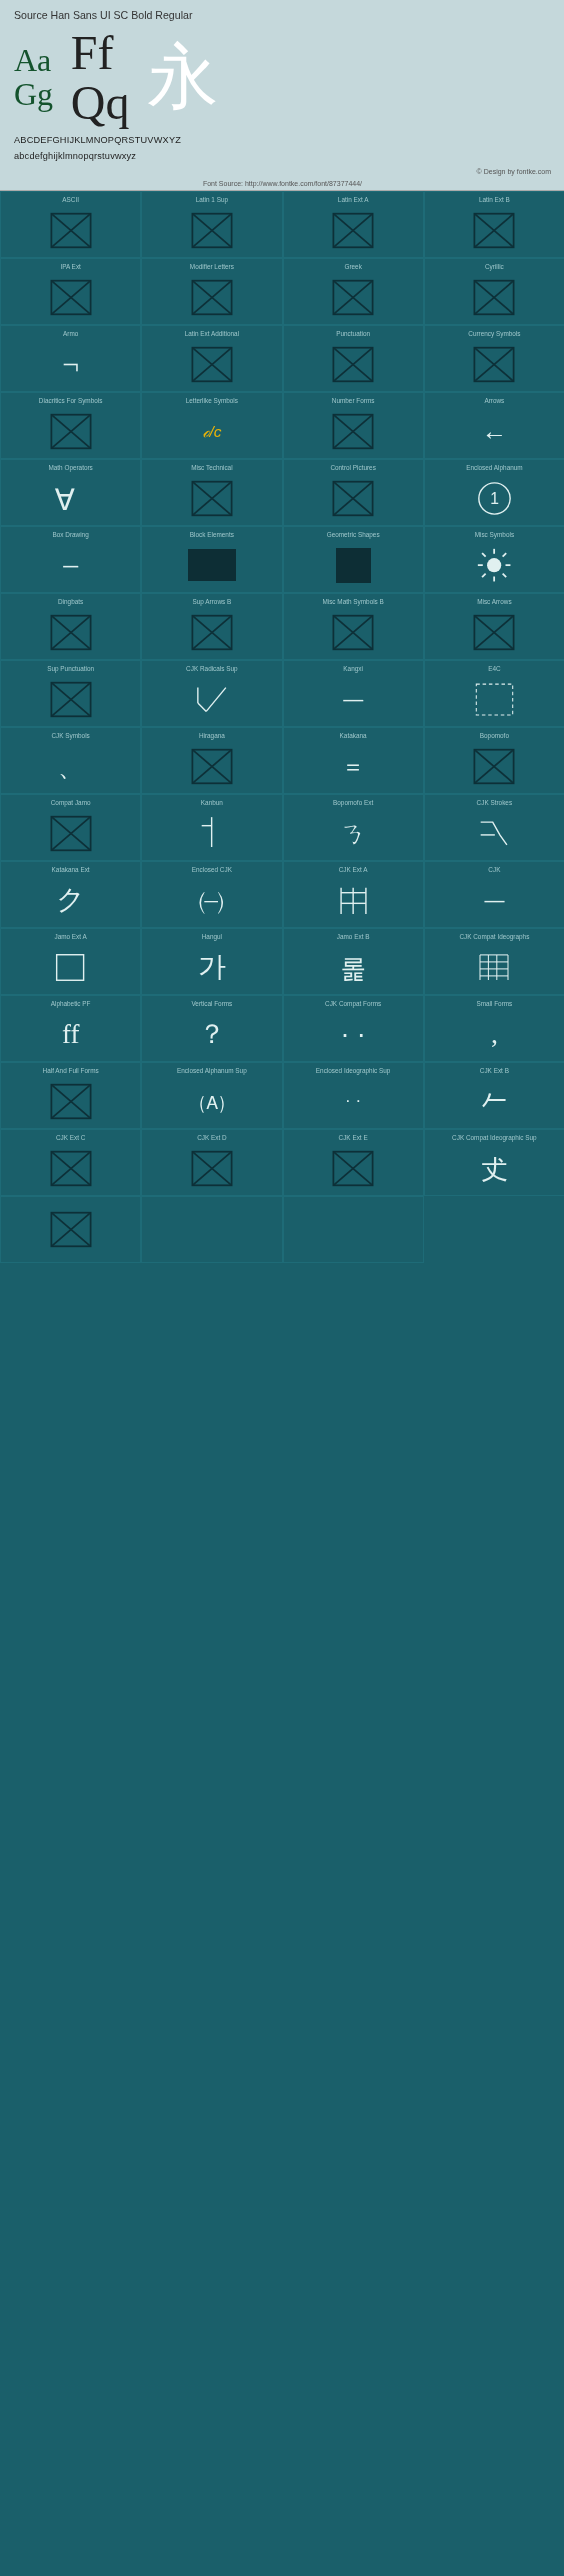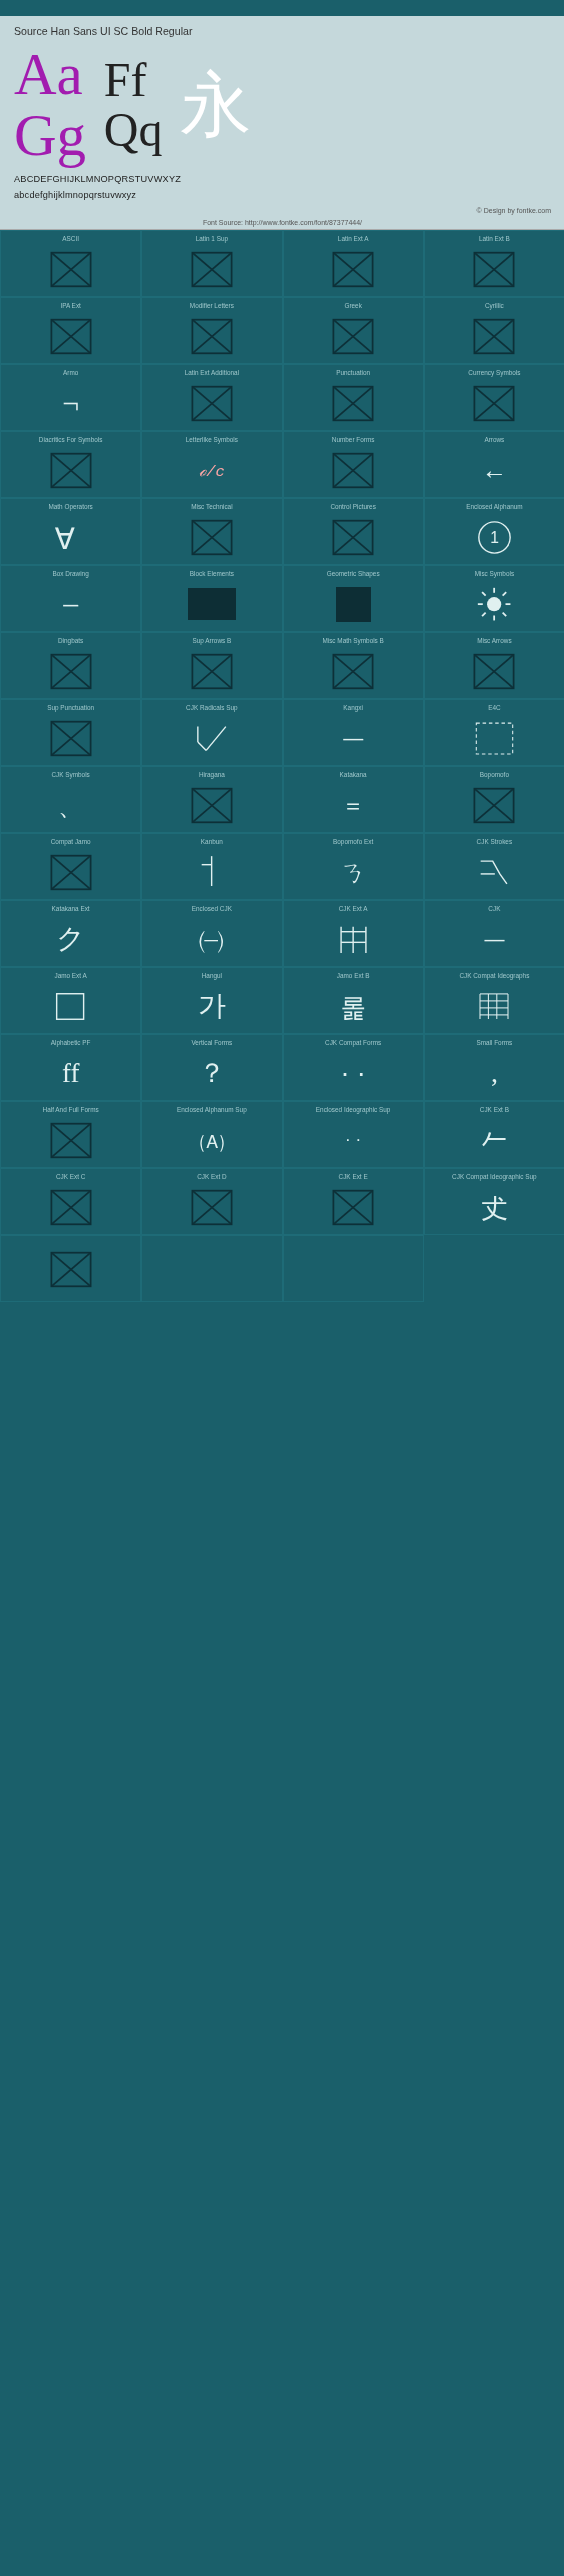--- a/index.html
+++ b/index.html
@@ -5,24 +5,24 @@
     * { margin: 0; padding: 0; box-sizing: border-box; }
     body {
       width: 565px;
       background: #1a5f6a;
       font-family: 'Arial', sans-serif;
     }
   </style>
 </head>
 <body>
 
-<div style="background:#c5d8db; padding:8.5px 14px 0 14px;margin-top:16px;">
+<div style="background:#c5d8db; padding:8.5px 14px 0 14px;">
   <div style="font-size:10.6px; color:#333; margin-bottom:7px; font-weight:normal; font-family:Arial,sans-serif;">Source Han Sans UI SC Bold Regular</div>
   <div style="display:flex; align-items:center; gap:17.7px; margin-bottom:3.5px;">
-    <div style="font-size:59px; line-height:1.05; color:#a21caf; font-weight:300; font-family:Georgia,serif;">
+    <div style="font-size:32px; line-height:1.05; color:#14532d; font-weight:300; font-family:Georgia,serif;">
       <div><span>Aa</span></div>
       <div><span>Gg</span></div>
     </div>
     <div style="font-size:48px; line-height:1.05; color:#222; font-weight:300; font-family:Georgia,serif;">
       <div><span>Ff</span></div>
       <div><span>Qq</span></div>
     </div>
     <div style="font-size:71px; line-height:1; color:white; font-weight:100; font-family:serif;">
       <span>永</span>
     </div>
@@ -170,21 +170,21 @@
         <rect x="2" y="2" width="56" height="48" fill="none" stroke="#0d3038" stroke-width="2.5"></rect>
         <line x1="2" y1="2" x2="58" y2="50" stroke="#0d3038" stroke-width="2.5"></line>
         <line x1="58" y1="2" x2="2" y2="50" stroke="#0d3038" stroke-width="2.5"></line>
       </svg>
     </div>
   </div>
 
   <div style="border:0.7px solid #1e6b77; display:flex; flex-direction:column; align-items:center; min-height:67px; padding:4.2px 2.8px 3.5px;">
     <div style="font-size:6.4px;color:#a0c8cc;text-align:center;margin-bottom:3.5px;">Letterlike Symbols</div>
     <div style="flex:1;display:flex;align-items:center;justify-content:center;">
-      <span style="color:#fca5a5;font-size:15.5px;font-family:Liberation Mono, monospace;font-style:italic;">ℴ/c</span>
+      <span style="color:#eab308;font-size:15.5px;font-family:Liberation Sans, sans-serif;font-style:italic;">ℴ/c</span>
     </div>
   </div>
 
   <div style="border:0.7px solid #1e6b77; display:flex; flex-direction:column; align-items:center; min-height:67px; padding:4.2px 2.8px 3.5px;">
     <div style="font-size:6.4px;color:#a0c8cc;text-align:center;margin-bottom:3.5px;">Number Forms</div>
     <div style="flex:1;display:flex;align-items:center;justify-content:center;">
       <svg width="42" height="37" viewBox="0 0 60 52">
         <rect x="2" y="2" width="56" height="48" fill="none" stroke="#0d3038" stroke-width="2.5"></rect>
         <line x1="2" y1="2" x2="58" y2="50" stroke="#0d3038" stroke-width="2.5"></line>
         <line x1="58" y1="2" x2="2" y2="50" stroke="#0d3038" stroke-width="2.5"></line>

